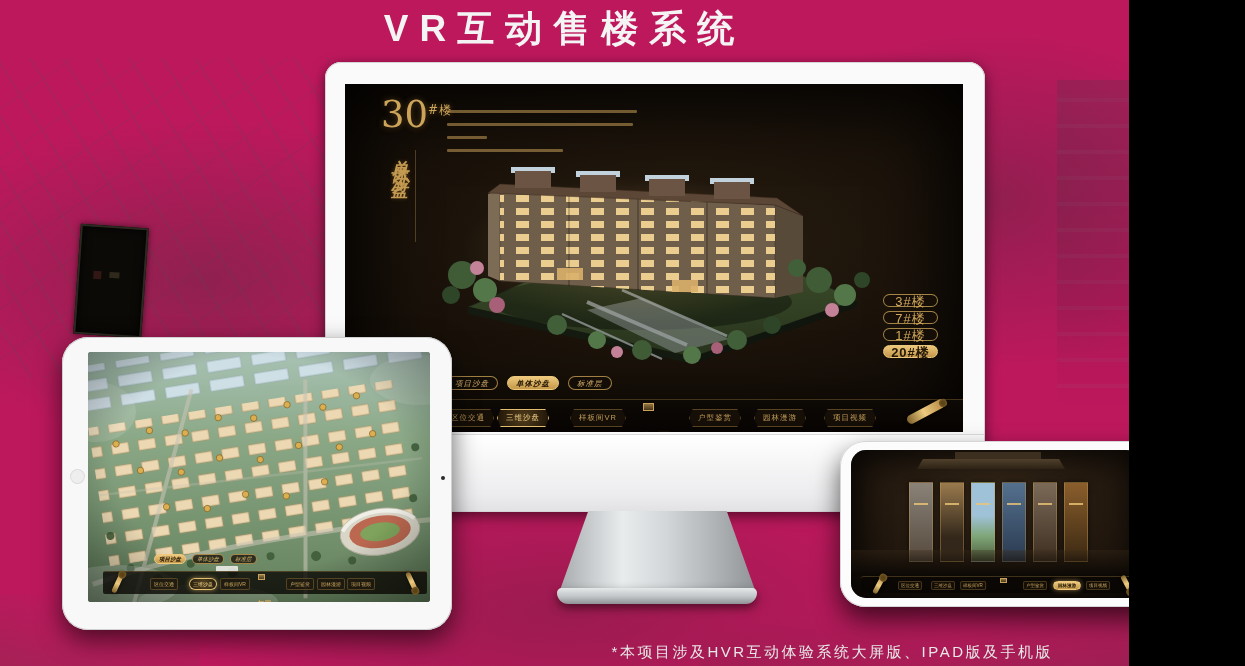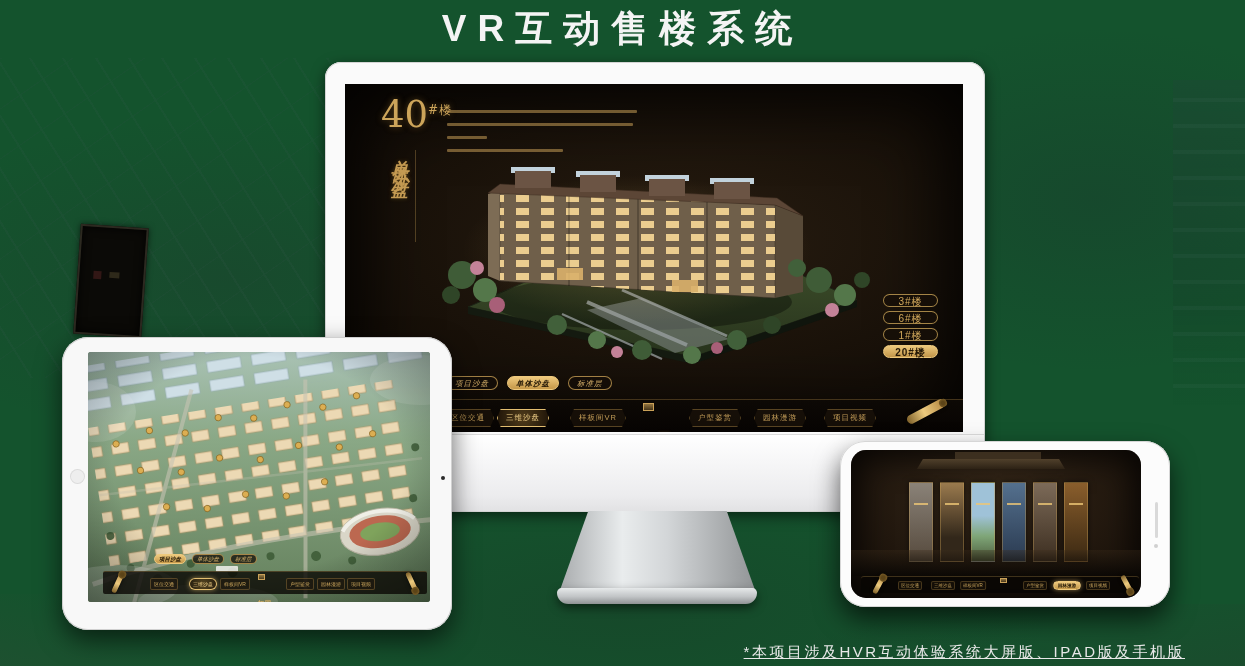--- a/index.html
+++ b/index.html
@@ -1,17 +1,17 @@
 <!DOCTYPE html>
 <html><head>
 <meta charset="utf-8">
 <style>
   html,body{margin:0;padding:0;background:#000;}
-  .stage{position:relative;width:1245px;height:666px;overflow:hidden;
-         background:#14532d;font-family:"Liberation Sans",sans-serif;}
+  .stage{position:relative;width:1129px;height:666px;overflow:hidden;
+         background:#be185d;font-family:"Liberation Sans",sans-serif;}
   
   .bg-grad{position:absolute;inset:0;z-index:1;background:
     radial-gradient(ellipse 40% 35% at 18% 42%, rgba(34,52,46,.30), transparent 70%),
     radial-gradient(ellipse 35% 40% at 88% 30%, rgba(28,46,44,.28), transparent 65%),
     radial-gradient(ellipse 50% 30% at 50% 92%, rgba(30,38,32,.22), transparent 70%);}
   .bg-lines{position:absolute;left:0;top:58px;width:330px;height:320px;z-index:2;opacity:.14;
     background:repeating-linear-gradient(58deg, transparent 0 26px, #3d5c52 26px 28px),
                repeating-linear-gradient(-35deg, transparent 0 40px, #35524a 40px 41px);}
   .bg-plaque{position:absolute;left:77px;top:226px;width:64px;height:106px;z-index:2;
     transform:rotate(4deg);border:2px solid #2c2920;background:#0b0a07;
@@ -22,22 +22,22 @@
     background:linear-gradient(180deg, rgba(44,62,66,.22), rgba(18,28,30,.12) 70%, transparent);}
   .bg-right::after{content:"";position:absolute;inset:0;
     background:repeating-linear-gradient(0deg, transparent 0 22px, rgba(120,150,150,.08) 22px 26px);}
   .bg-bl{position:absolute;left:0;bottom:0;width:200px;height:72px;z-index:2;
     background:linear-gradient(15deg, rgba(66,70,58,.20), transparent 75%);}
   .bg-br{position:absolute;right:0;bottom:0;width:430px;height:62px;z-index:2;
     background:linear-gradient(350deg, rgba(46,52,46,.22), transparent 80%);}
   
   .page-title{position:absolute;top:4px;left:0;right:0;z-index:50;text-align:center;
     color:#f4f4f4;font-size:37px;font-weight:bold;letter-spacing:11px;}
-  .footnote{position:absolute;right:60px;bottom:4px;z-index:50;color:#e8e8e8;
-    font-size:15px;letter-spacing:2.5px;text-decoration:underline;}
+  .footnote{position:absolute;right:76px;bottom:4px;z-index:50;color:#e8e8e8;
+    font-size:15px;letter-spacing:2.5px;}
   
   .monitor{position:absolute;left:325px;top:62px;width:660px;height:450px;z-index:20;}
   .mon-body{position:absolute;inset:0;border-radius:16px;background:#fafafa;
     box-shadow:0 4px 14px rgba(0,0,0,.55), inset 0 0 0 1px #d4d4d4;}
   .mon-chin{position:absolute;left:1px;right:1px;top:372px;height:77px;
     border-radius:0 0 15px 15px;background:linear-gradient(180deg,#ffffff,#ececee 80%,#e2e2e4);}
   .mon-chin::before{content:"";position:absolute;left:0;right:0;top:0;height:1px;background:#dcdcdc;}
   .mon-neck{position:absolute;left:235px;top:449px;width:195px;height:79px;
     clip-path:polygon(14.5% 0,85.5% 0,100% 100%,0 100%);
     background:linear-gradient(90deg,#a9acae,#e9eced 32%,#d3d6d8 55%,#b2b5b7 78%,#929597);}
@@ -54,21 +54,21 @@
   .m-num sup{font-size:12px;letter-spacing:1px;}
   .m-vert{position:absolute;left:44px;top:62px;writing-mode:vertical-rl;
     font-family:"DejaVu Serif",serif;font-style:italic;font-weight:bold;
     color:#c49a52;font-size:17px;letter-spacing:7px;text-shadow:0 0 4px rgba(150,110,40,.45);}
   .m-vline{position:absolute;left:70px;top:66px;width:1px;height:92px;background:rgba(190,150,80,.35);}
   .m-desc{position:absolute;left:102px;top:26px;}
   .m-desc .dline{height:3px;background:rgba(196,156,86,.55);margin-bottom:10px;border-radius:1px;}
   .m-bsvg{position:absolute;left:92px;top:56px;width:445px;height:255px;}
   .fcol{position:absolute;left:538px;top:210px;width:58px;}
   .fbtn{width:55px;height:13px;line-height:13px;margin-bottom:4px;text-align:center;
-    font-size:10px;color:#d2a95c;letter-spacing:1px;border:1px solid rgba(212,172,92,.75);
+    font-size:13px;color:#d2a95c;letter-spacing:1px;border:1px solid rgba(212,172,92,.75);
     border-radius:7px;background:rgba(22,15,8,.8);box-sizing:border-box;}
   .fbtn.active{background:linear-gradient(180deg,#ecc87c,#c2964a);color:#231706;
     font-weight:bold;border-color:#ecc87c;}
   .pillrow{position:absolute;display:flex;gap:9px;}
   .m-pills{left:101px;top:292px;}
   .pill{height:14px;line-height:13px;padding:0 8px;font-size:7.5px;color:#d6b06a;
     letter-spacing:1px;border:1px solid rgba(198,158,84,.8);border-radius:8px;
     background:rgba(20,14,8,.75);box-sizing:border-box;font-style:italic;}
   .pill.active{background:linear-gradient(180deg,#eec97d,#c59849);color:#241806;
     font-weight:bold;border-color:#eec97d;}
@@ -180,21 +180,21 @@
 
   <div class="monitor">
     <div class="mon-body"></div>
     <div class="mon-chin"></div>
     <div class="mon-neck"></div>
     <div class="mon-base"></div>
 
     <div class="mon-screen">
 
       <div class="m-num">
-        <span>40</span><sup>#楼</sup>
+        <span>30</span><sup>#楼</sup>
       </div>
       <div class="m-vert">单体沙盘</div>
       <div class="m-vline"></div>
 
       <div class="m-desc">
         <div class="dline" style="width:190px"></div>
         <div class="dline" style="width:186px"></div>
         <div class="dline" style="width:40px"></div>
         <div class="dline" style="width:116px"></div>
       </div>
@@ -263,21 +263,21 @@
             <circle cx="255" cy="215" r="9" fill="#54774a"></circle>
           <circle cx="300" cy="200" r="10" fill="#41603a"></circle>
             <circle cx="335" cy="185" r="9" fill="#2f4527"></circle>
           <circle cx="180" cy="212" r="6" fill="#c48298"></circle>
             <circle cx="280" cy="208" r="6" fill="#a85f78"></circle>
         </g>
       </svg>
 
       <div class="fcol">
         <div class="fbtn">3#楼</div>
-        <div class="fbtn">6#楼</div>
+        <div class="fbtn">7#楼</div>
         <div class="fbtn">1#楼</div>
         <div class="fbtn active">20#楼</div>
       </div>
 
       <div class="pillrow m-pills">
         <div class="pill">项目沙盘</div>
         <div class="pill active">单体沙盘</div>
         <div class="pill">标准层</div>
       </div>
 

